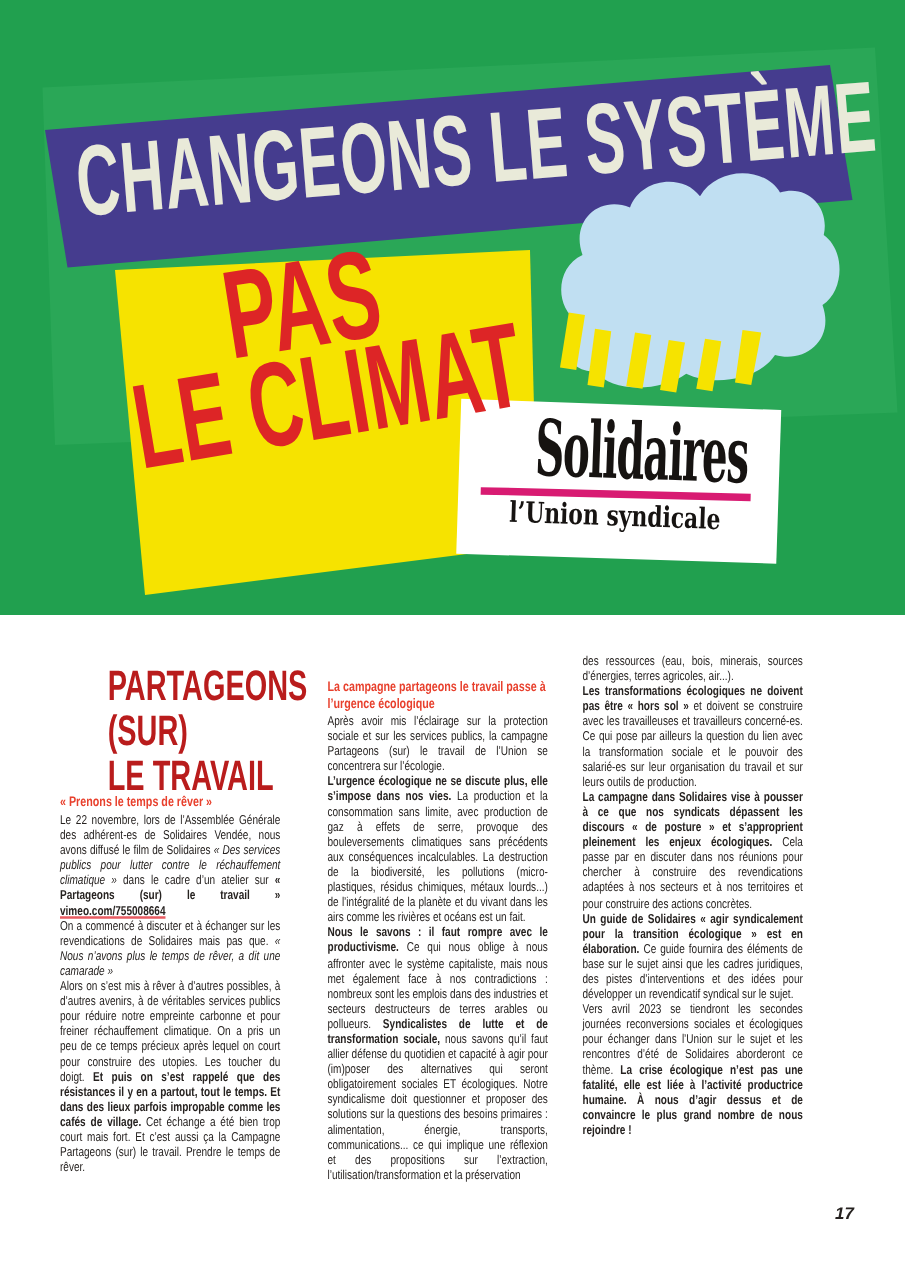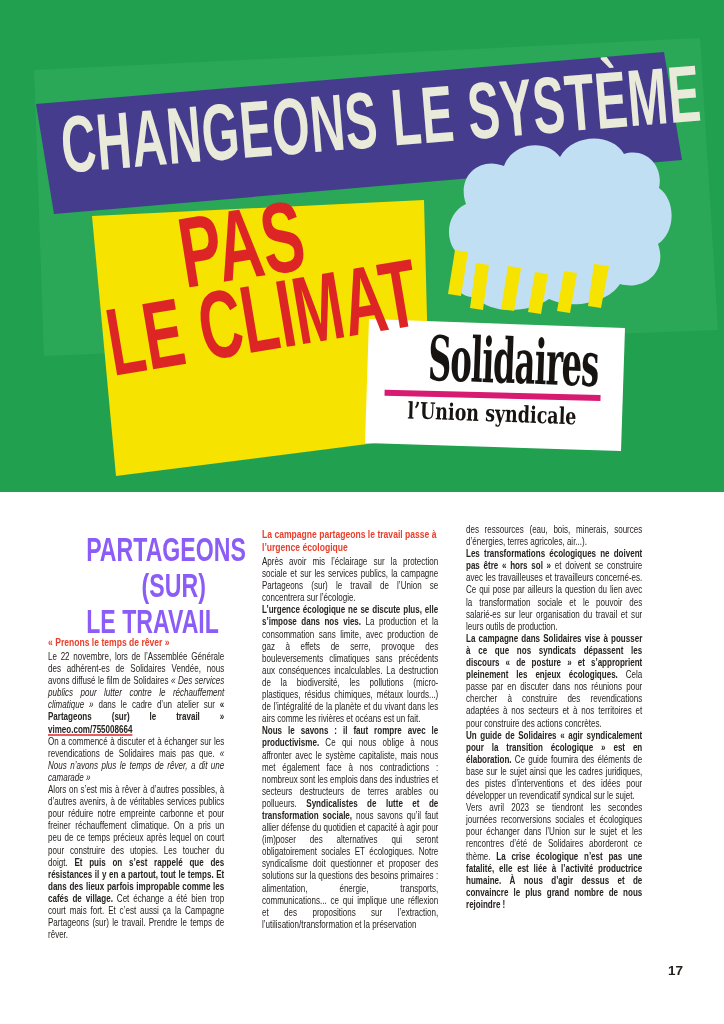--- a/index.html
+++ b/index.html
@@ -14,37 +14,37 @@
               color:#dd2526;transform:rotate(-9deg) scaleX(0.63);}
   .slogan-climat{left:100px;top:296px;width:515px;font-size:96px;line-height:1;text-align:left;
               color:#dd2526;transform:rotate(-9.5deg) scaleX(0.62);}
   .card-text{position:absolute;left:369px;top:323px;width:252px;transform:rotate(2deg);
              transform-origin:0 0;text-align:center;}
   .logo-name{font-family:"DejaVu Serif",serif;font-weight:700;font-size:62px;line-height:60px;
              color:#161311;transform:scaleX(0.52);transform-origin:50% 0;letter-spacing:-2px;padding-top:4px;}
   .logo-rule{width:216px;height:6px;background:#d81b72;margin:1px auto 3px auto;transform:rotate(-0.6deg);}
   .logo-tagline{font-family:"DejaVu Serif",serif;font-weight:700;font-size:23px;line-height:24px;
              color:#161311;transform:scaleX(0.76);transform-origin:50% 0;}
-  .article-title{position:absolute;left:58px;top:531px;width:176px;text-align:right;color:#8b5cf6;}
+  .article-title{position:absolute;left:58px;top:531px;width:176px;text-align:left;color:#b91c1c;}
   .title-line{font-weight:700;font-size:34px;line-height:36px;transform:scaleX(0.68);
               transform-origin:50% 50%;white-space:nowrap;}
   .col{position:absolute;width:176px;}
   .col1{left:48px;top:636px;}
-  .col2{left:262px;top:528px;}
+  .col2{left:262px;top:544px;}
   .col3{left:466px;top:524px;}
   .colbody{width:226px;transform:scaleX(0.78);transform-origin:0 0;
            font-size:10.3px;line-height:12.1px;text-align:justify;}
   .para{margin:0;}
   .red-head{color:#e8402d;font-weight:700;font-size:11px;line-height:13px;margin:0 0 2px 0;text-align:left;}
   .seg-b{font-weight:700;}
   .seg-i{font-style:italic;}
   .seg-bu{font-weight:700;text-decoration:underline;text-decoration-color:#e95c63;
           text-decoration-thickness:2px;text-underline-offset:1px;}
   .page-number{position:absolute;left:668px;top:963px;font-size:13.5px;font-weight:700;
-               color:#262220;}
+               font-style:italic;color:#262220;}
 </style>
 </head>
 <body>
 
 <div class="page">
 
   <div class="poster">
     <svg width="724" height="492" viewBox="0 0 724 492">
       <rect x="0" y="0" width="724" height="492" fill="#21a04f"></rect>
       <polygon points="34,70 700,38 718,330 44,356" fill="#2aa757"></polygon>

